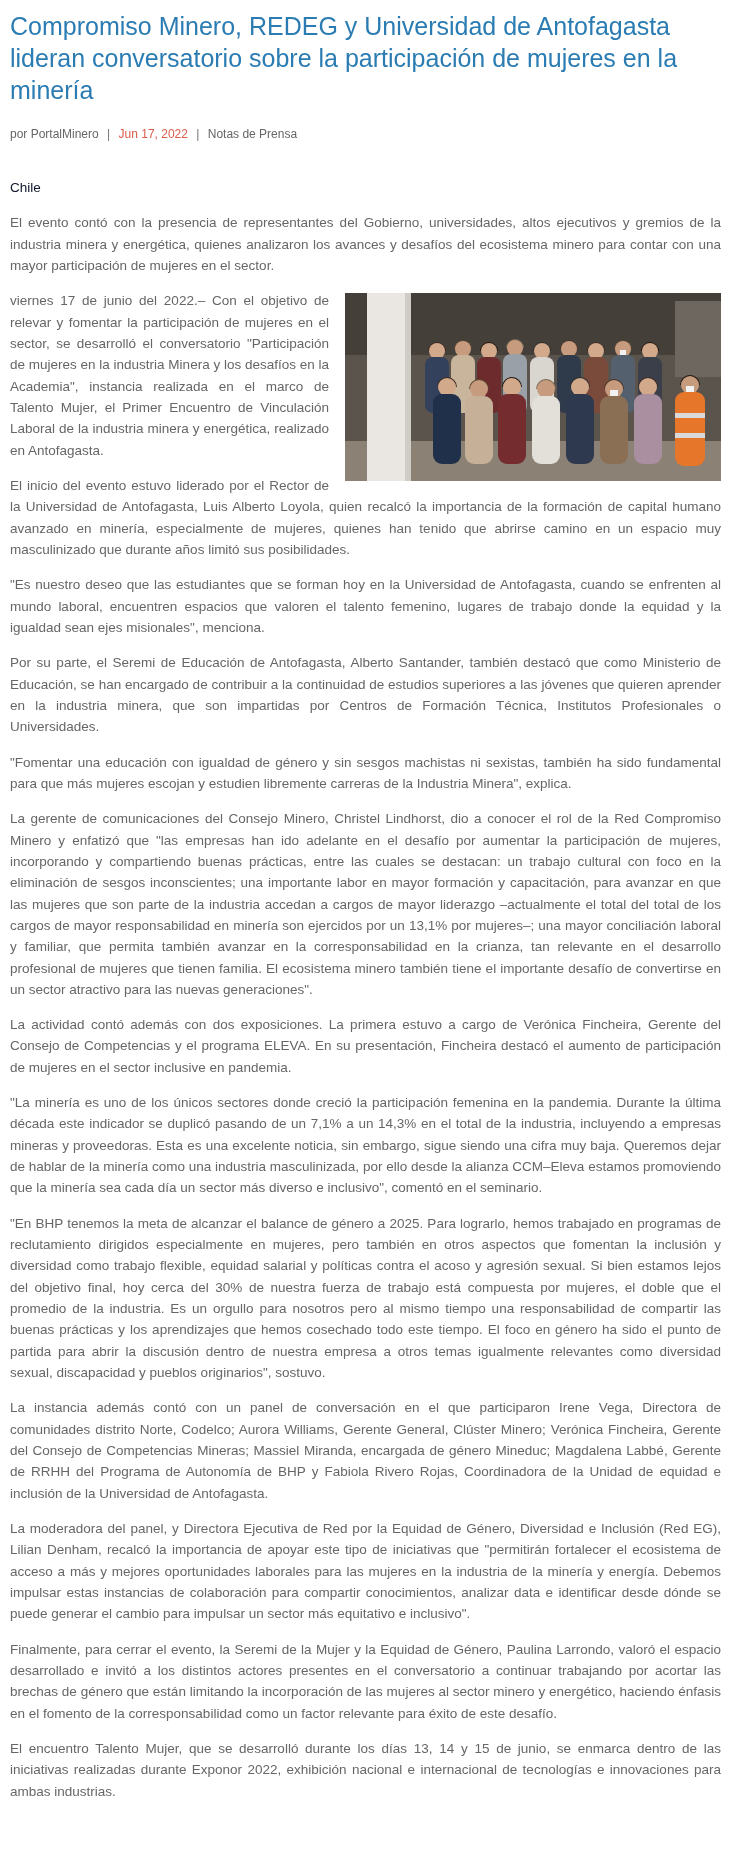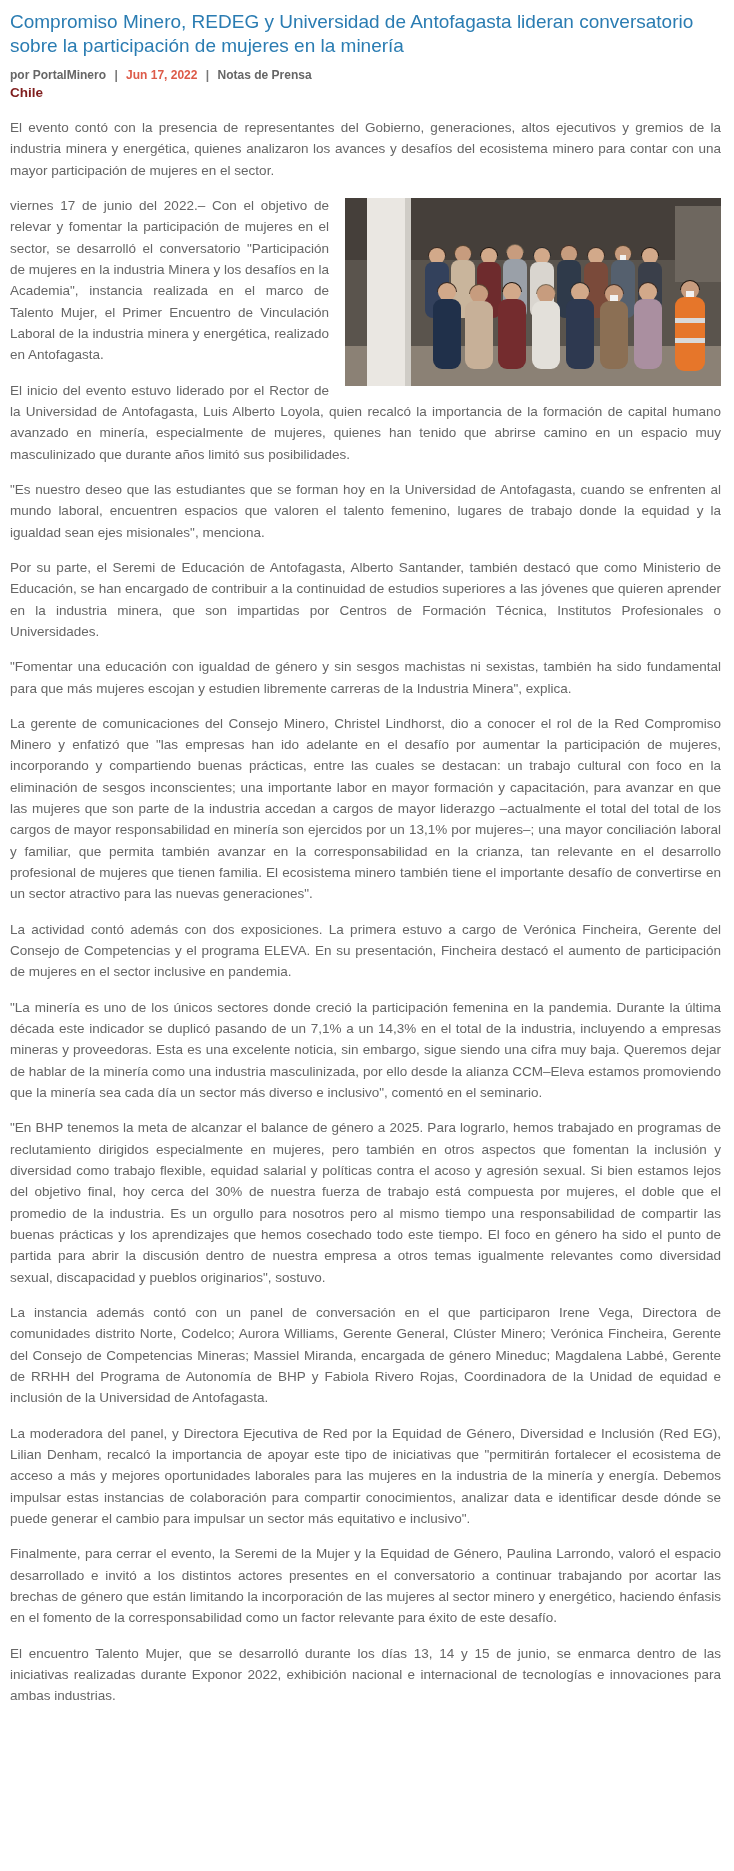--- a/index.html
+++ b/index.html
@@ -6,43 +6,43 @@
   html, body { background:#ffffff; }
   body {
     width:734px;
     font-family:"Liberation Sans","DejaVu Sans",sans-serif;
     color:#666666;
   }
   .page { padding:10px 13px 18px 10px; }
 
   h1.title {
     color:#2a7cb2;
-    font-size:19px;
+    font-size:25px;
     line-height:1.28;
     font-weight:500;
-    margin-bottom:9px;
+    margin-bottom:21px;
   }
 
   .byline {
     font-size:12px;
     color:#666666;
-    font-weight:bold;
+    margin-bottom:36px;
   }
   .byline .sep { margin:0 5px; color:#777777; }
   .byline a { color:#666666; text-decoration:none; cursor:pointer; }
   .byline .date { color:#dd5b49; }
 
   .content { font-size:13.5px; line-height:1.58; }
   .content p {
     text-align:justify;
     margin-bottom:14px;
   }
   .bold-head {
-    font-weight:bold;
-    color:#7f1d1d;
+    font-weight:normal;
+    color:#0f172a;
     text-align:left !important;
   }
   .content strong.lead { font-weight:normal; }
 
   figure.photo {
     float:right;
     width:376px;
     height:188px;
     margin:3px 0 10px 16px;
     overflow:hidden;
@@ -64,21 +64,21 @@
       <span class="sep">|</span>
       <span class="date">Jun 17, 2022</span>
       <span class="sep">|</span>
       <a class="category">Notas de Prensa</a>
     </div>
 
     <div class="content">
 
       <p class="bold-head">Chile</p>
 
-      <p>El evento contó con la presencia de representantes del Gobierno, generaciones, altos ejecutivos y gremios de la industria minera y energética, quienes analizaron los avances y desafíos del ecosistema minero para contar con una mayor participación de mujeres en el sector.</p>
+      <p>El evento contó con la presencia de representantes del Gobierno, universidades, altos ejecutivos y gremios de la industria minera y energética, quienes analizaron los avances y desafíos del ecosistema minero para contar con una mayor participación de mujeres en el sector.</p>
 
       <figure class="photo" role="img" aria-label="Fotografía grupal de autoridades y participantes del conversatorio realizado en Antofagasta">
         <svg viewBox="0 0 376 188" preserveAspectRatio="none" aria-hidden="true">
           <rect width="376" height="188" fill="#5a544d"></rect>
           <rect width="376" height="62" fill="#453f3a"></rect>
           <rect y="148" width="376" height="40" fill="#8b8175"></rect>
           <rect x="330" y="8" width="46" height="76" fill="#6e675f"></rect>
           <rect x="22" width="38" height="188" fill="#eae7e2"></rect>
           <rect x="60" width="6" height="188" fill="#cfccc6"></rect>
 

